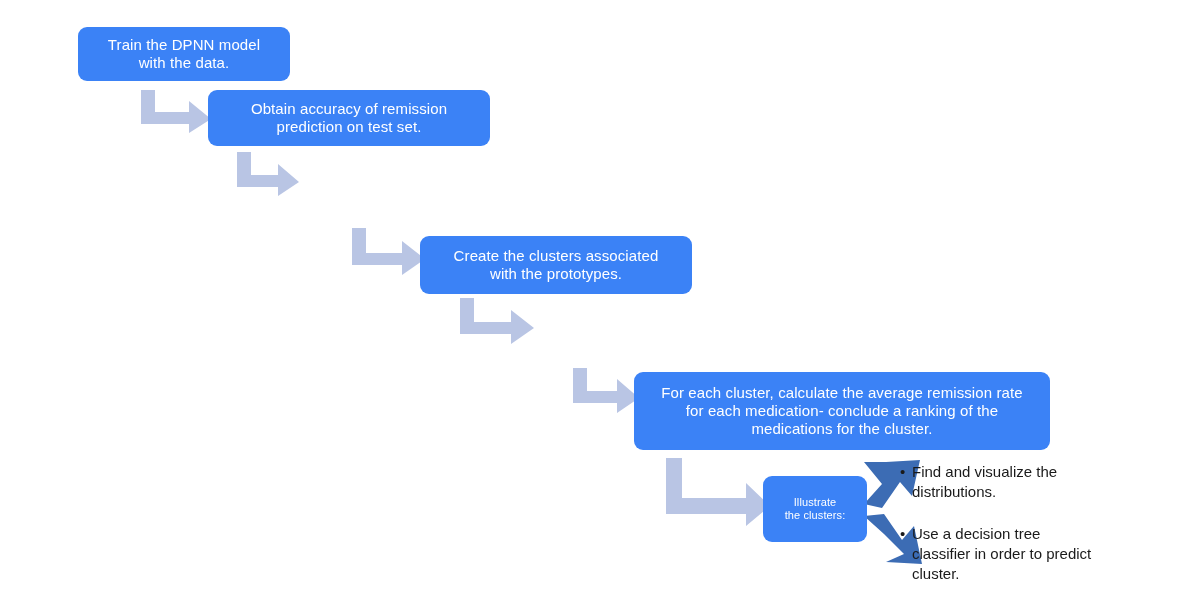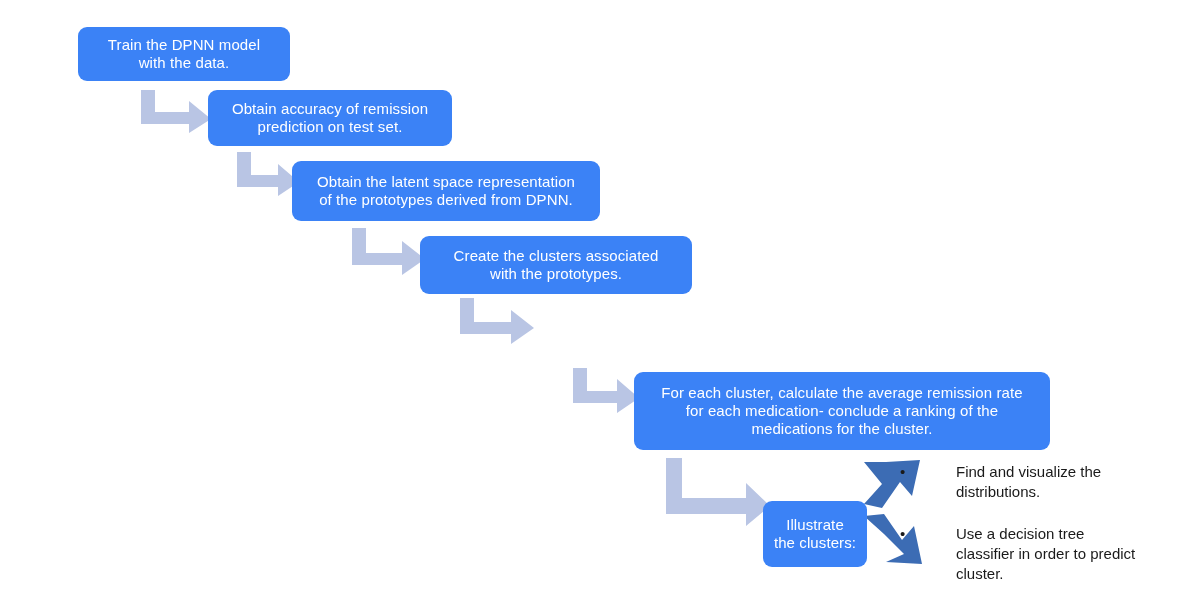--- a/index.html
+++ b/index.html
@@ -55,21 +55,20 @@
   }
   .bullet-dot {
     width: 12px;
     flex: 0 0 12px;
     font-size: 15px;
     line-height: 1.33;
   }
   .bullet-text {
     flex: 1 1 auto;
     white-space: pre-line;
-    margin-left: 44px;
   }
 </style>
 </head>
 <body>
 
 <div id="canvas">
 
   <svg class="elbow" style="left:141px; top:90px; width:70px; height:43px;" viewBox="0 0 70 43">
     <path d="M0,0 L14,0 L14,22 L48,22 L48,11 L70,29 L48,43 L48,34 L0,34 Z" fill="#B9C5E4"></path>
   </svg>
@@ -100,43 +99,39 @@
 
   <svg class="branch" style="left:862px; top:512px; width:64px; height:64px;" viewBox="0 0 64 64">
     <path d="M2,4 L22,2 L40,28 L52,14 L60,52 L24,50 L42,42 L22,22 Z" fill="#3C6CB4"></path>
   </svg>
 
   <div class="node" style="left:78px; top:27px; width:212px; height:54px; font-size:15px;">
     <span class="node-text">Train the DPNN model
 with the data.</span>
   </div>
 
-  <div class="node" style="left:208px; top:90px; width:244px; height:56px; font-size:15px;">
+  <div class="node" style="left:208px; top:90px; width:282px; height:56px; font-size:15px;">
     <span class="node-text">Obtain accuracy of remission
 prediction on test set.</span>
   </div>
 
-  <div class="node" style="left:292px; top:161px; width:308px; height:60px; font-size:15px;">
-    <span class="node-text">Obtain the latent space representation
-of the prototypes derived from DPNN.</span>
-  </div>
 
   <div class="node" style="left:420px; top:236px; width:272px; height:58px; font-size:15px;justify-content:center;">
     <span class="node-text">Create the clusters associated
 with the prototypes.</span>
   </div>
 
 
   <div class="node" style="left:634px; top:372px; width:416px; height:78px; font-size:15px;">
     <span class="node-text">For each cluster, calculate the average remission rate
 for each medication- conclude a ranking of the
 medications for the cluster.</span>
   </div>
 
-  <div class="node" style="left:763px; top:501px; width:104px; height:66px; font-size:15px;">
+  <div class="node" style="left:763px; top:476px; width:104px; height:66px; font-size:11px;">
     <span class="node-text">Illustrate
 the clusters:</span>
   </div>
 
   <div class="bullet-block" style="left:900px; top:462px; width:230px;">
     <div class="bullet-row">
       <span class="bullet-dot">•</span>
       <span class="bullet-text">Find and visualize the
 distributions.</span>
     </div>

